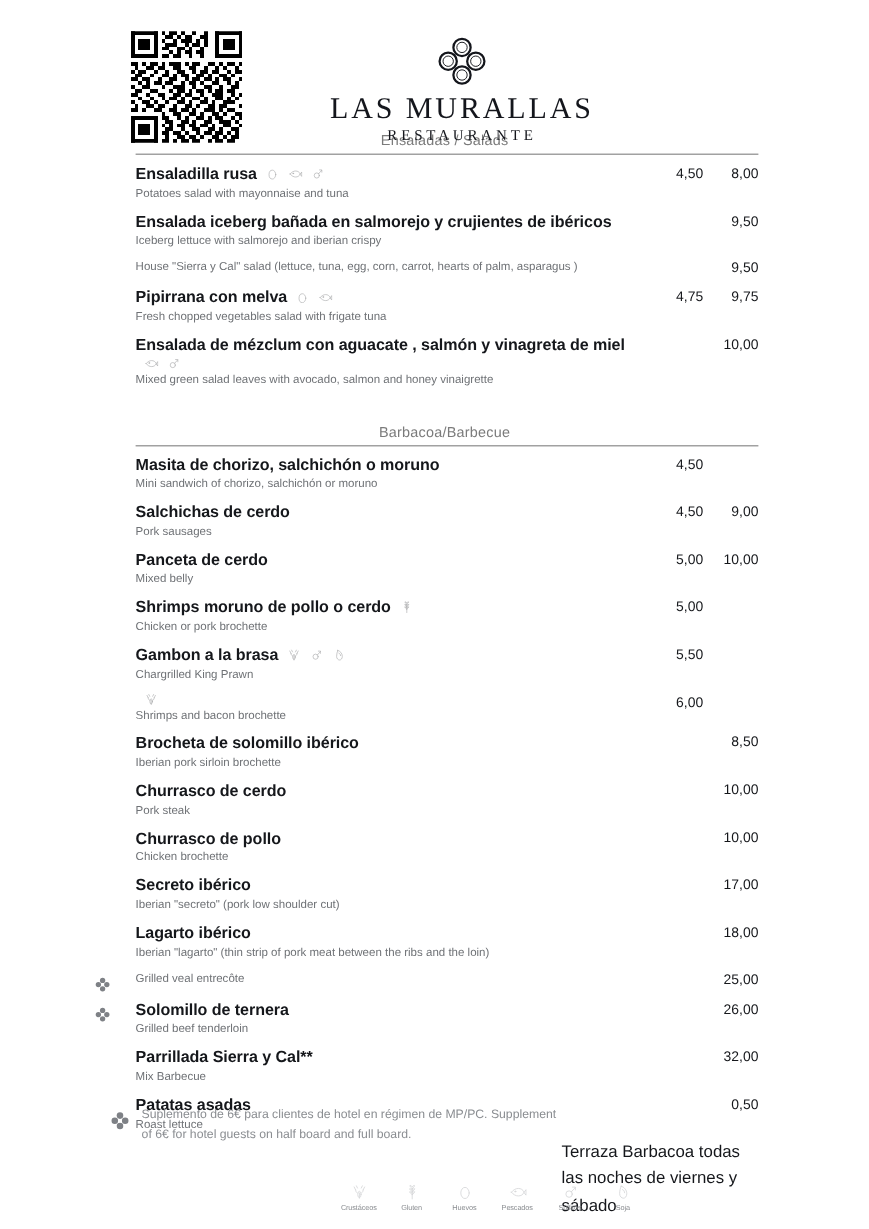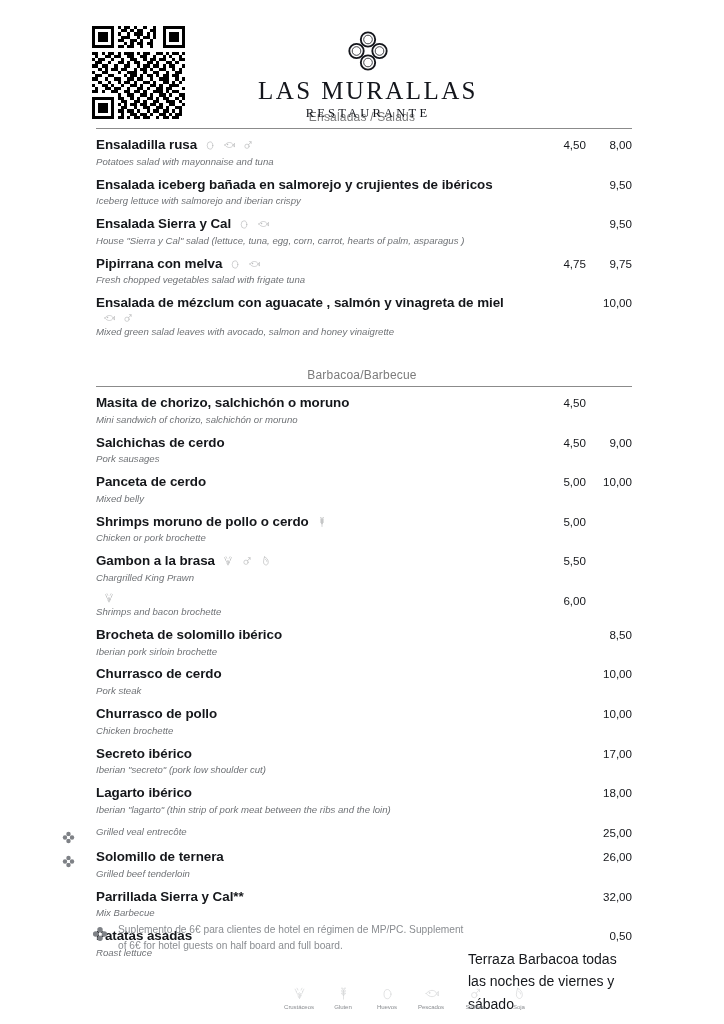--- a/index.html
+++ b/index.html
@@ -5,21 +5,21 @@
 <style>
   * { box-sizing: border-box; }
   html, body {
     margin: 0; padding: 0;
     width: 724px; height: 1024px;
     background: #ffffff;
     font-family: "Liberation Sans", "DejaVu Sans", sans-serif;
     color: #111111;
     overflow: hidden;
   }
-  .page { position: relative; width: 724px; height: 1024px; }
+  .page { position: relative; width: 724px; height: 1024px; padding-left: 17px; }
 
   
   .header { position: relative; height: 110px; }
   .qr-wrap { position: absolute; left: 92px; top: 26px; width: 93px; height: 93px; }
   .qr { width: 93px; height: 93px; display: block; }
 
   .brand { position: absolute; left: 238px; top: 28px; width: 260px; text-align: center; }
   .brand-mark { width: 46px; height: 46px; margin: 0 auto 4px; display: block; }
   .brand-name {
     font-family: "Liberation Serif", "DejaVu Serif", serif;
@@ -62,21 +62,20 @@
   .item-name-line { display: flex; align-items: center; flex-wrap: wrap; }
   .item-name {
     font-size: 13.4px; font-weight: 700; color: #15171b;
     line-height: 1.32; letter-spacing: -0.05px;
   }
   .allergens { display: inline-flex; align-items: center; margin-left: 7px; gap: 7px; }
   .allergens svg { display: block; opacity: .35; }
   .item-desc {
     font-size: 9.6px; color: #6f7276; line-height: 1.45;
     margin-top: 1px;
-    font-style: italic;
   }
 
   .prices { flex: 0 0 auto; display: flex; align-items: flex-start; padding-top: 1px; }
   .price {
     font-size: 11.6px; color: #15171b; text-align: right;
     line-height: 1.4; font-weight: 400;
   }
   .price.half { width: 48px; }
   .price.full { width: 46px; }
 
@@ -403,33 +402,20 @@
               </div>
               <div class="item-desc">Iceberg lettuce with salmorejo and iberian crispy</div>
             </div>
             <div class="prices">
               <div class="price half"></div>
               <div class="price full">9,50</div>
             </div>
           </div>
           <div class="item">
             <div class="item-text">
-              <div class="item-name-line">
-                <span class="item-name">Ensalada Sierra y Cal</span>
-                <span class="allergens">
-                  <svg viewBox="0 0 24 24" width="12" height="12" fill="none" stroke="#15171b" stroke-width="1.1" stroke-linecap="round" stroke-linejoin="round">
-                    <ellipse cx="12" cy="13" rx="5.6" ry="7.4"></ellipse>
-                  </svg>
-                  <svg viewBox="0 0 24 24" width="12" height="12" fill="none" stroke="#15171b" stroke-width="1.1" stroke-linecap="round" stroke-linejoin="round">
-                    <path d="M3.5 12c2.6-3.4 6-5 9.3-5 3.4 0 6 1.7 7.7 5-1.7 3.3-4.3 5-7.7 5-3.3 0-6.7-1.6-9.3-5z"></path>
-                    <path d="M20.5 12 23 8.6V15.4z"></path>
-                    <circle cx="8.6" cy="11" r=".8" fill=""></circle>
-                  </svg>
-                </span>
-              </div>
               <div class="item-desc">House "Sierra y Cal" salad (lettuce, tuna, egg, corn, carrot, hearts of palm, asparagus )</div>
             </div>
             <div class="prices">
               <div class="price half"></div>
               <div class="price full">9,50</div>
             </div>
           </div>
           <div class="item">
             <div class="item-text">
               <div class="item-name-line">

